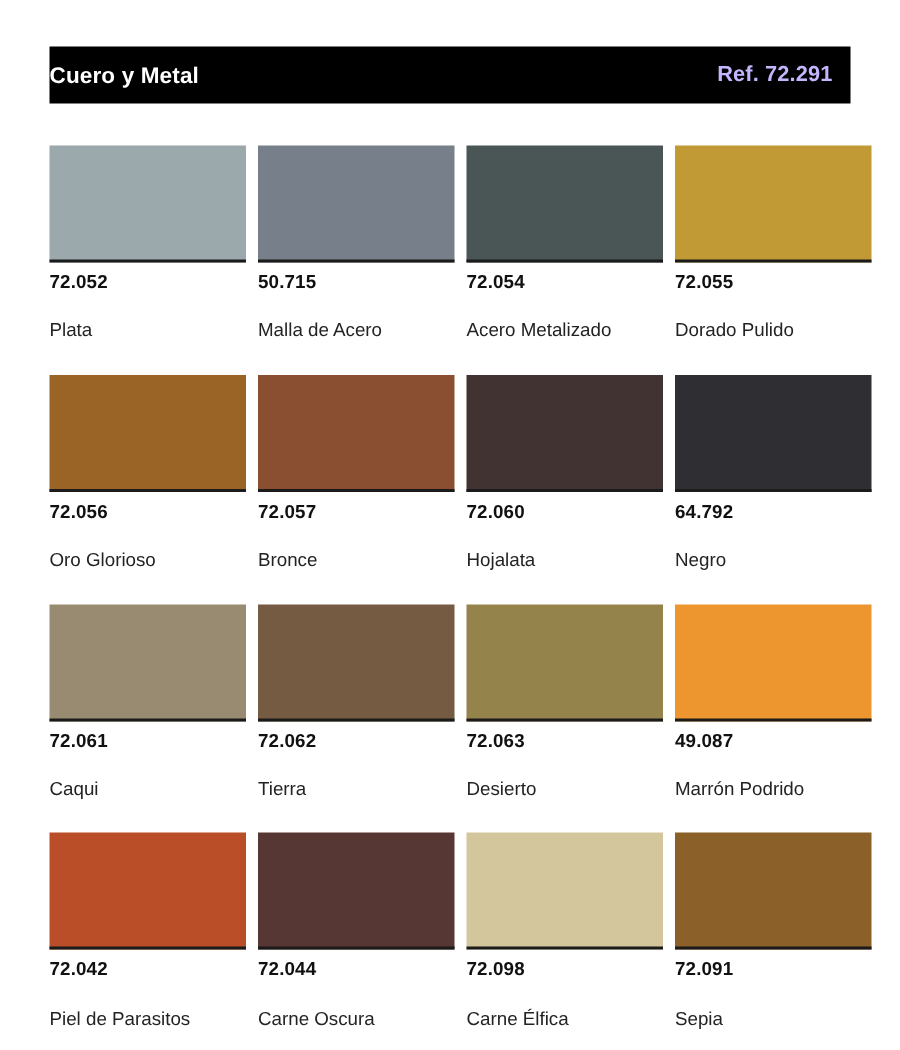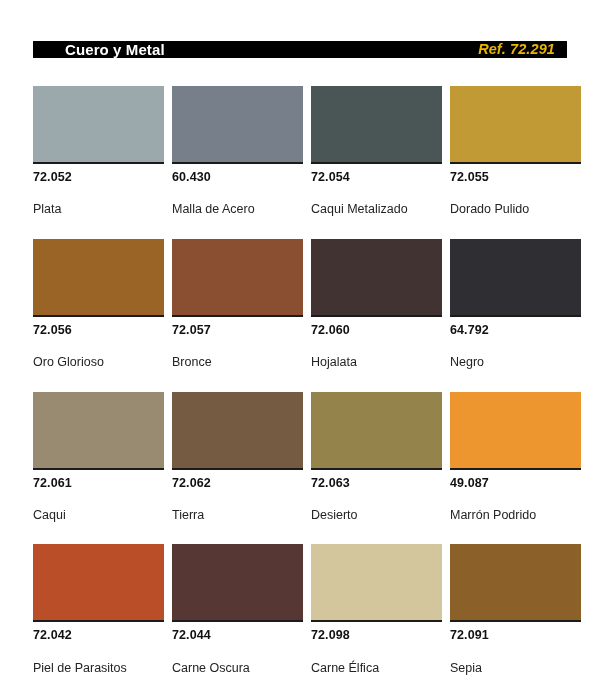--- a/index.html
+++ b/index.html
@@ -18,27 +18,27 @@
     position: relative;
     width: 600px;
     height: 700px;
     box-sizing: border-box;
     padding: 0 33px;
   }
 
   
   .header-bar {
     position: relative;
-    margin-top: 41px;
-    height: 17px;
+    margin-top: 31px;
+    height: 38px;
     background: #000000;
     display: flex;
     align-items: center;
     justify-content: space-between;
-    padding: 0 12px 0 32px;
+    padding: 0 12px 0 0;
     box-sizing: border-box;
   }
   .header-title {
     color: #ffffff;
     font-size: 15px;
     font-weight: bold;
     letter-spacing: 0.1px;
     line-height: 1;
   }
   .header-ref {
@@ -87,40 +87,40 @@
     white-space: nowrap;
   }
 </style>
 </head>
 <body>
 
 <div class="sheet">
 
   <div class="header-bar" style="background-color: rgb(0, 0, 0);">
     <span class="header-title" style="color: rgb(255, 255, 255);">Cuero y Metal</span>
-    <span class="header-ref" style="color: #eab308; font-style: italic;">Ref. 72.291</span>
+    <span class="header-ref" style="color: #c4b5fd;">Ref. 72.291</span>
   </div>
 
   <div class="grid">
 
     <div class="grid-row">
       <div class="swatch-cell">
         <div class="swatch-color" style="background-color: rgb(155, 168, 172);"></div>
         <div class="swatch-code">72.052</div>
         <div class="swatch-name">Plata</div>
       </div>
       <div class="swatch-cell">
         <div class="swatch-color" style="background-color: rgb(119, 128, 138);"></div>
-        <div class="swatch-code">60.430</div>
+        <div class="swatch-code">50.715</div>
         <div class="swatch-name">Malla de Acero</div>
       </div>
       <div class="swatch-cell">
         <div class="swatch-color" style="background-color: rgb(74, 85, 86);"></div>
         <div class="swatch-code">72.054</div>
-        <div class="swatch-name">Caqui Metalizado</div>
+        <div class="swatch-name">Acero Metalizado</div>
       </div>
       <div class="swatch-cell">
         <div class="swatch-color" style="background-color: rgb(193, 154, 53);"></div>
         <div class="swatch-code">72.055</div>
         <div class="swatch-name">Dorado Pulido</div>
       </div>
     </div>
 
     <div class="grid-row">
       <div class="swatch-cell">

